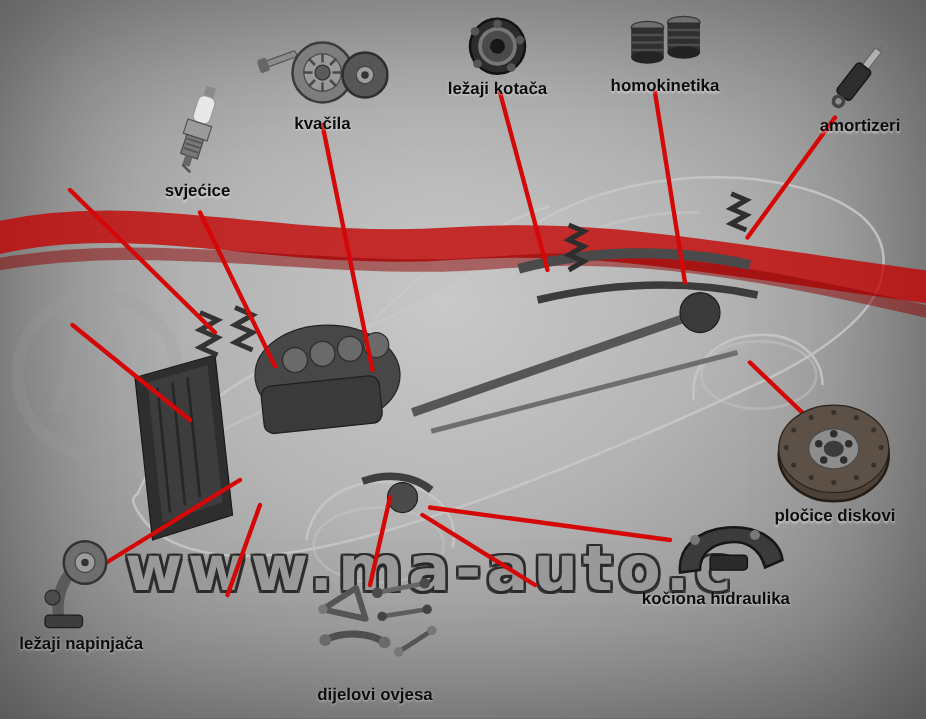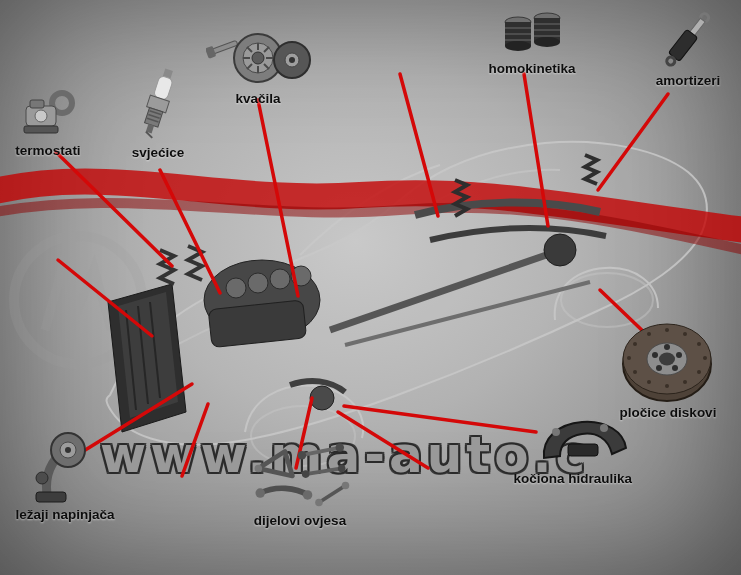--- a/index.html
+++ b/index.html
@@ -34,24 +34,24 @@
     text-shadow:0 1px 2px rgba(255,255,255,0.55);
     white-space:nowrap;
   }
   .part .icon{display:block;line-height:0;}
   #part-termostati{left:6px;top:90px;width:84px;}
   #part-svjecice{left:118px;top:64px;width:80px;}
   #part-pumpe-vode{left:0px;top:210px;width:96px;}
   #part-kvacila{left:198px;top:26px;width:120px;}
   #part-lezaji-kotaca{left:348px;top:12px;width:100px;}
   #part-homokinetika{left:482px;top:8px;width:100px;text-align:right;}
-  #part-amortizeri{left:638px;top:6px;width:100px;}
+  #part-amortizeri{left:638px;top:26px;width:100px;}
   #part-lezaji-napinjaca{left:2px;top:426px;width:126px;}
   #part-remenje{left:128px;top:464px;width:96px;}
-  #part-dijelovi-ovjesa{left:242px;top:440px;width:116px;}
+  #part-dijelovi-ovjesa{left:242px;top:459px;width:116px;gap:16px;}
   #part-kocione-plocice{left:382px;top:460px;width:110px;}
   #part-kociona-hidraulika{left:496px;top:414px;width:136px;align-items:flex-end;}
   #part-kocioni-diskovi{left:610px;top:318px;width:116px;}
 </style>
 </head>
 <body>
 
 <div id="stage">
 
   <svg id="car-layer" class="layer" width="741" height="575" viewBox="0 0 741 575">
@@ -114,32 +114,20 @@
       <line x1="668" y1="94" x2="598" y2="190"></line>
       <line x1="82" y1="452" x2="192" y2="384"></line>
       <line x1="182" y1="476" x2="208" y2="404"></line>
       <line x1="296" y1="468" x2="312" y2="398"></line>
       <line x1="428" y1="468" x2="338" y2="412"></line>
       <line x1="536" y1="432" x2="344" y2="406"></line>
       <line x1="648" y1="336" x2="600" y2="290"></line>
     </g>
   </svg>
 
-  <div class="part" id="part-termostati">
-    <span class="icon">
-      <svg width="60" height="52" viewBox="0 0 60 52">
-        <circle cx="44" cy="13" r="10" fill="none" stroke="#6b6b6b" stroke-width="6"></circle>
-        <rect x="8" y="16" width="30" height="20" rx="4" fill="#9a9a9a" stroke="#4a4a4a"></rect>
-        <rect x="12" y="10" width="14" height="8" rx="2" fill="#777777" stroke="#444444"></rect>
-        <rect x="6" y="36" width="34" height="7" rx="2" fill="#555555" stroke="#333333"></rect>
-        <circle cx="23" cy="26" r="6" fill="#c9c9c9" stroke="#666666"></circle>
-      </svg>
-    </span>
-    <span class="label">termostati</span>
-  </div>
 
   <div class="part" id="part-svjecice">
     <span class="icon">
       <svg width="46" height="80" viewBox="0 0 46 80">
         <g transform="rotate(18 23 40)">
           <rect x="19" y="4" width="8" height="10" fill="#8a8a8a"></rect>
           <rect x="16" y="12" width="14" height="22" rx="5" fill="#e8e8e8" stroke="#9a9a9a"></rect>
           <rect x="13" y="34" width="20" height="12" fill="#9b9b9b" stroke="#555555"></rect>
           <rect x="16" y="46" width="14" height="16" fill="#7a7a7a" stroke="#4a4a4a"></rect>
           <path d="M17,49 h12 M17,53 h12 M17,57 h12" stroke="#555555" stroke-width="1.5"></path>
@@ -173,20 +161,35 @@
             <line x1="41" y1="21" x2="46" y2="26"></line>
         </g>
         <circle cx="86" cy="34" r="18" fill="#565656" stroke="#2e2e2e" stroke-width="2"></circle>
         <circle cx="86" cy="34" r="7" fill="#9e9e9e" stroke="#444444"></circle>
         <circle cx="86" cy="34" r="3" fill="#333333"></circle>
       </svg>
     </span>
     <span class="label">kvačila</span>
   </div>
 
+  <div class="part" id="part-lezaji-kotaca">
+    <span class="icon">
+      <svg width="58" height="50" viewBox="0 0 58 50">
+        <circle cx="29" cy="25" r="22" fill="#2c2c2c" stroke="#121212" stroke-width="2"></circle>
+        <circle cx="29" cy="25" r="14" fill="#4a4a4a" stroke="#777777" stroke-width="3"></circle>
+        <circle cx="29" cy="25" r="6" fill="#171717"></circle>
+        <circle cx="29" cy="7" r="3.5" fill="#555555"></circle>
+          <circle cx="47" cy="20" r="3.5" fill="#555555"></circle>
+        <circle cx="40" cy="42" r="3.5" fill="#555555"></circle>
+          <circle cx="13" cy="39" r="3.5" fill="#555555"></circle>
+        <circle cx="11" cy="13" r="3.5" fill="#555555"></circle>
+      </svg>
+    </span>
+    <span class="label">ležaji kotača</span>
+  </div>
 
   <div class="part" id="part-homokinetika">
     <span class="icon">
       <svg width="64" height="52" viewBox="0 0 64 52">
         <ellipse cx="18" cy="14" rx="13" ry="5" fill="#6f6f6f" stroke="#3a3a3a"></ellipse>
         <rect x="5" y="14" width="26" height="24" fill="#2f2f2f"></rect>
         <path d="M5,20 h26 M5,26 h26 M5,32 h26" stroke="#4d4d4d" stroke-width="2"></path>
         <ellipse cx="18" cy="38" rx="13" ry="5" fill="#232323"></ellipse>
         <ellipse cx="47" cy="10" rx="13" ry="5" fill="#6f6f6f" stroke="#3a3a3a"></ellipse>
         <rect x="34" y="10" width="26" height="24" fill="#2f2f2f"></rect>

